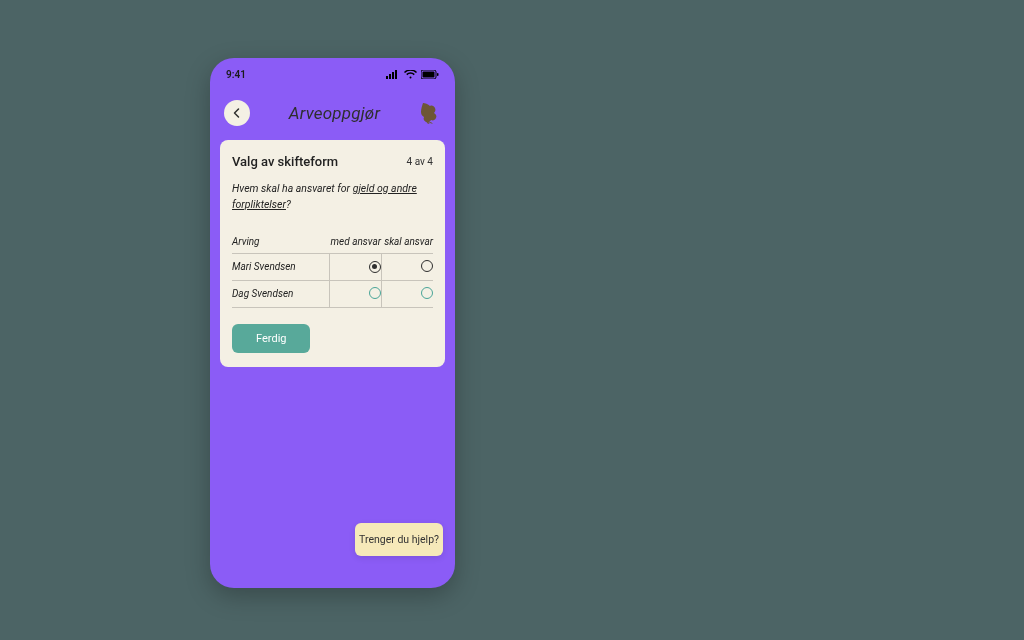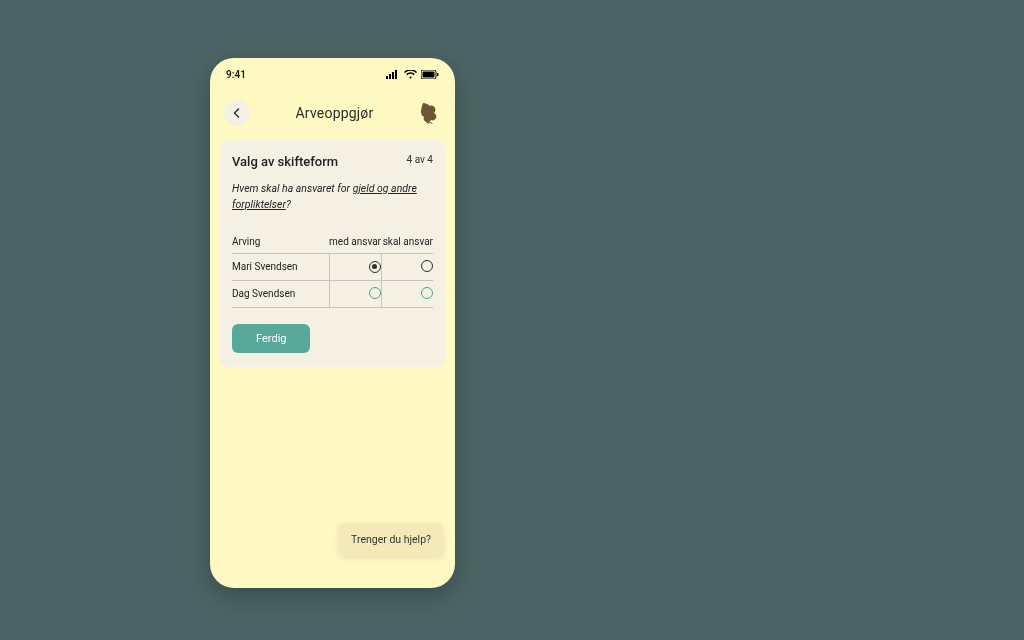--- a/index.html
+++ b/index.html
@@ -6,21 +6,21 @@
   html, body { width: 1024px; height: 640px; }
   body {
     background: #4c6465;
     font-family: -apple-system, BlinkMacSystemFont, "Segoe UI", Roboto, sans-serif;
     display: flex;
     padding: 58px 0 0 210px;
   }
   .phone {
     width: 245px;
     height: 530px;
-    background: #fef9c3;
+    background: #8b5cf6;
     border-radius: 24px;
     box-shadow: 0 8px 24px rgba(0,0,0,0.25);
     position: relative;
     overflow: hidden;
   }
 
   
   .status-bar {
     display: flex;
     justify-content: space-between;
@@ -42,40 +42,42 @@
     padding: 18px 14px 10px 14px;
   }
   .back-btn {
     width: 26px; height: 26px;
     border-radius: 50%;
     background: #f4f0e4;
     display: flex; align-items: center; justify-content: center;
     cursor: pointer;
   }
   .header-title {
-    font-size: 14px;
+    font-size: 17px;
     color: #2e2e2e;
     font-weight: 400;
     letter-spacing: 0.2px;
+    font-style: italic;
   }
   .crest {
     width: 22px; height: 24px;
     display: flex; align-items: center; justify-content: center;
   }
 
   
   .card {
     margin: 4px 10px 0 10px;
     background: #f4f0e4;
     border-radius: 8px;
     padding: 14px 12px 14px 12px;
   }
   .card-head {
     display: flex;
     justify-content: space-between;
+    align-items: center;
     margin-bottom: 12px;
   }
   .card-title {
     font-size: 13px;
     color: #222;
     font-weight: 500;
   }
   .step {
     font-size: 10px;
     color: #333;
@@ -86,21 +88,21 @@
     color: #222;
     margin-bottom: 16px;
     font-style: italic;
   }
   .question .underline {
     text-decoration: underline;
     cursor: pointer;
   }
 
   
-  .tbl { width: 100%; border-collapse: collapse; }
+  .tbl { width: 100%; border-collapse: collapse; font-style: italic; }
   .tbl th, .tbl td {
     font-size: 10px;
     color: #222;
     text-align: left;
     font-weight: 400;
     padding: 6px 0;
   }
   .tbl th.col-c, .tbl td.col-c { text-align: right; width: 52px; }
   .tbl tbody tr { border-top: 1px solid rgba(0,0,0,0.18); }
   .tbl tbody tr:last-child { border-bottom: 1px solid rgba(0,0,0,0.18); }
@@ -136,21 +138,21 @@
   }
 
   
   .help {
     position: absolute;
     right: 12px;
     bottom: 32px;
     background: #f6e9b9;
     color: #333;
     font-size: 10.5px;
-    padding: 10px 12px;
+    padding: 10px 4px;
     border-radius: 6px;
     cursor: pointer;
     box-shadow: 0 2px 6px rgba(0,0,0,0.1);
   }
 </style>
 </head>
 <body>
 
 <div class="phone">
 

